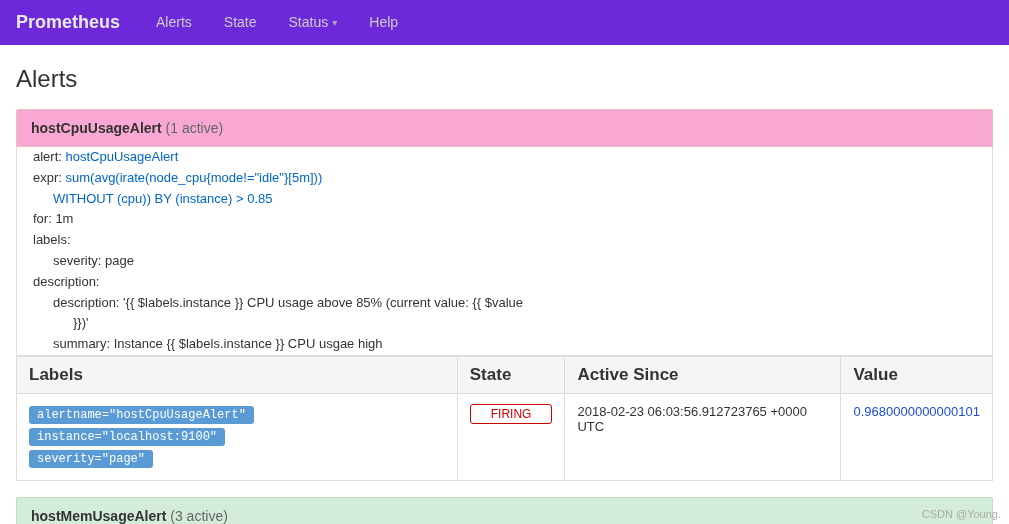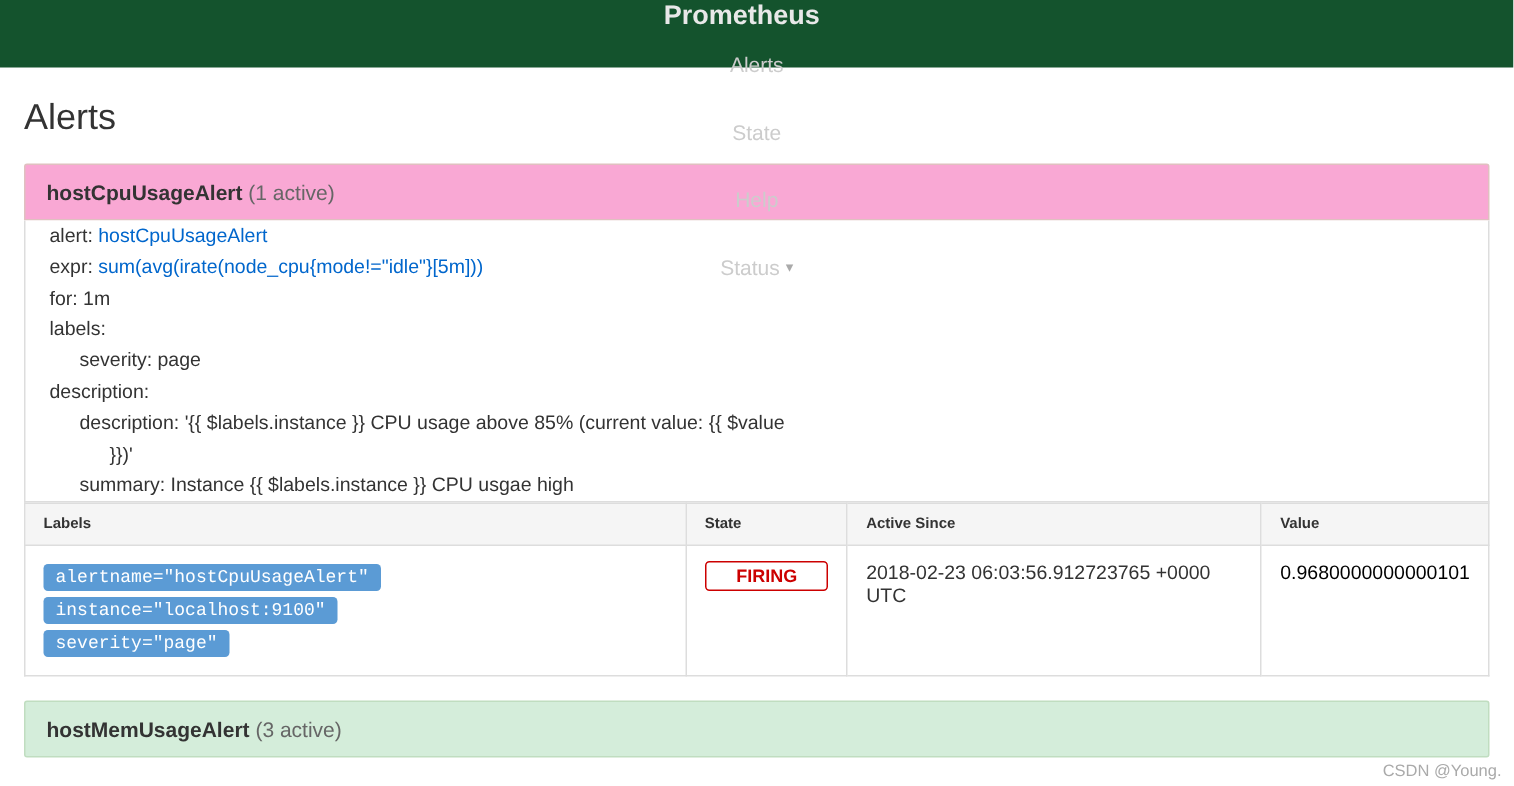--- a/index.html
+++ b/index.html
@@ -1,25 +1,24 @@
 <!DOCTYPE html>
 <html><head>
   <meta charset="utf-8">
   <style>
     * { box-sizing: border-box; margin: 0; padding: 0; }
     body { font-family: Arial, sans-serif; font-size: 14px; background: #fff; color: #333; }
 
     
     .navbar {
-      background: #14532d;
+      background: #6d28d9;
       display: flex;
       align-items: center;
       padding: 0 16px;
       height: 45px;
-      flex-direction: column;
     }
     .navbar-brand {
       color: #e8e8e8;
       font-size: 18px;
       font-weight: bold;
       margin-right: 20px;
       text-decoration: none;
       cursor: pointer;
     }
     .nav-item {
@@ -90,21 +89,21 @@
       width: 100%;
       border-collapse: collapse;
       margin-bottom: 16px;
     }
     .alert-table th {
       background: #f5f5f5;
       border: 1px solid #ddd;
       padding: 8px 12px;
       font-weight: bold;
       text-align: left;
-      font-size: 10px;
+      font-size: 17px;
     }
     .alert-table td {
       border: 1px solid #ddd;
       padding: 10px 12px;
       vertical-align: top;
       font-size: 13px;
     }
 
     
     .label-tag {
@@ -120,27 +119,27 @@
     }
 
     
     .firing-badge {
       display: inline-block;
       background: #fff;
       color: #cc0000;
       border: 1px solid #cc0000;
       padding: 2px 20px;
       font-size: 12px;
-      font-weight: bold;
+      font-weight: normal;
       border-radius: 3px;
     }
 
     
     .value-link {
-      color: #000000;
+      color: #1d4ed8;
       text-decoration: none;
     }
 
     
     .alert-group-header-green {
       background: #d4edda;
       border: 1px solid #c0ddc0;
       padding: 10px 14px;
       font-size: 14px;
       border-radius: 2px;
@@ -163,42 +162,43 @@
 <nav>
   <div class="navbar">
     <span class="navbar-brand">Prometheus</span>
     <div class="nav-item">
       <span>Alerts</span>
     </div>
     <div class="nav-item">
       <span>State</span>
     </div>
     <div class="nav-item">
-      <span>Help</span>
-    </div>
-    <div class="nav-item">
       <span>Status</span>
       <span class="nav-chevron">▾</span>
+    </div>
+    <div class="nav-item">
+      <span>Help</span>
     </div>
   </div>
 </nav>
 
 <div class="page-content">
   <h1 class="page-title">Alerts</h1>
 
   <div>
 
     <div class="alert-group-header">
       <span class="alert-group-name">hostCpuUsageAlert</span>
       <span class="alert-group-count">(1 active)</span>
     </div>
 
     <div class="alert-detail-box">
       <div><span class="key">alert: </span><span class="val-blue">hostCpuUsageAlert</span></div>
       <div><span class="key">expr:  </span><span class="val-blue">sum(avg(irate(node_cpu{mode!="idle"}[5m]))</span></div>
+      <div><span class="indent"></span><span class="val-blue">WITHOUT (cpu)) BY (instance) &gt; 0.85</span></div>
       <div><span class="key">for: 1m</span></div>
       <div><span class="key">labels:</span></div>
       <div><span class="indent"></span><span class="key">severity: page</span></div>
       <div><span class="key">description:</span></div>
       <div><span class="indent"></span><span class="key">description: '{{ $labels.instance }} CPU usage above 85% (current value: {{ $value</span></div>
       <div><span class="indent2"></span><span class="key">}})'</span></div>
       <div><span class="indent"></span><span class="key">summary: Instance {{ $labels.instance }} CPU usgae high</span></div>
     </div>
 
     <table class="alert-table">

